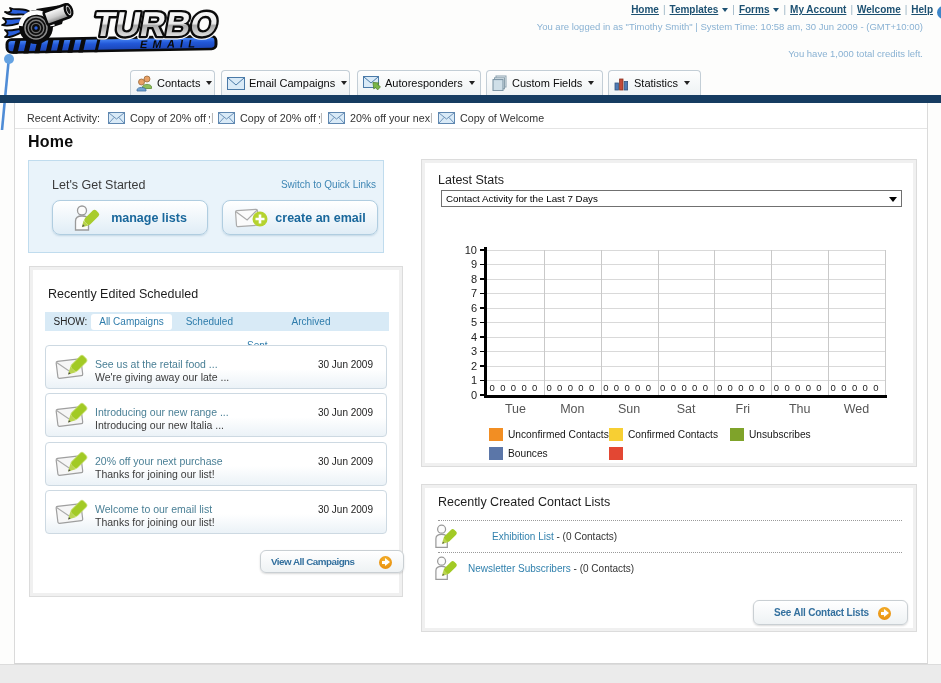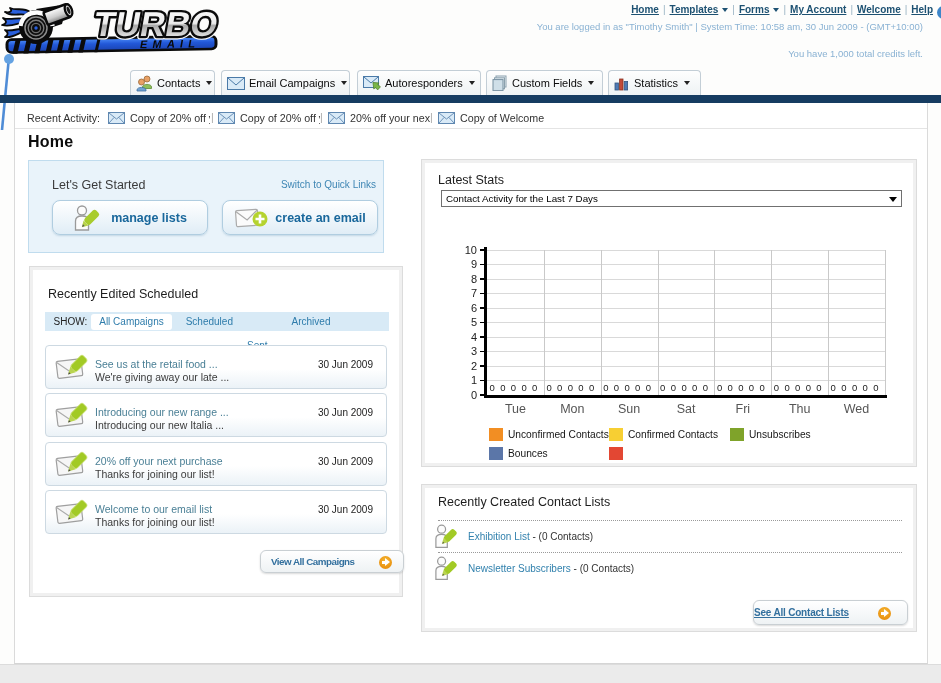--- a/index.html
+++ b/index.html
@@ -453,27 +453,27 @@
   </div>
 
   <div class="panel" id="rcc">
     <div class="ptitle">Recently Created Contact Lists</div>
     <div class="dotline" style="top:35px;"></div>
     <svg class="clico" style="top:39px;" viewBox="0 0 27 26">
         <g transform="scale(0.95)">
           <use href="#personico"></use>
         </g>
       </svg>
-    <div class="clitem" style="top:46px;"><a href="#">Exhibition List</a> - (0 Contacts)</div>
+    <div class="clitem" style="top:46px;margin-left:24px;"><a href="#">Exhibition List</a> - (0 Contacts)</div>
     <div class="dotline" style="top:67px;"></div>
     <svg class="clico" style="top:71px;" viewBox="0 0 27 26">
         <g transform="scale(0.95)">
           <use href="#personico"></use>
         </g>
       </svg>
     <div class="clitem" style="top:78px;"><a href="#">Newsletter Subscribers</a> - (0 Contacts)</div>
     <div class="smbtn" style="left:331px; top:115px; width:155px; height:25px;">
-        <span style="text-decoration:underline;">See All Contact Lists</span>
+        <span style="margin-left:20px;">See All Contact Lists</span>
         <span class="ocirc" style="right:16px; top:5.5px;"></span>
       </div>
   </div>
 
 </div>
 
 </body></html>

